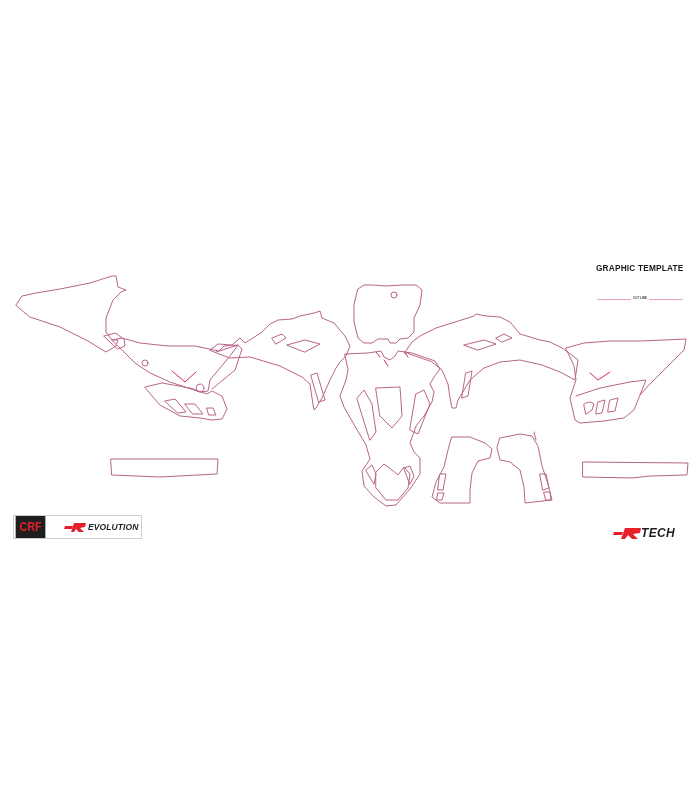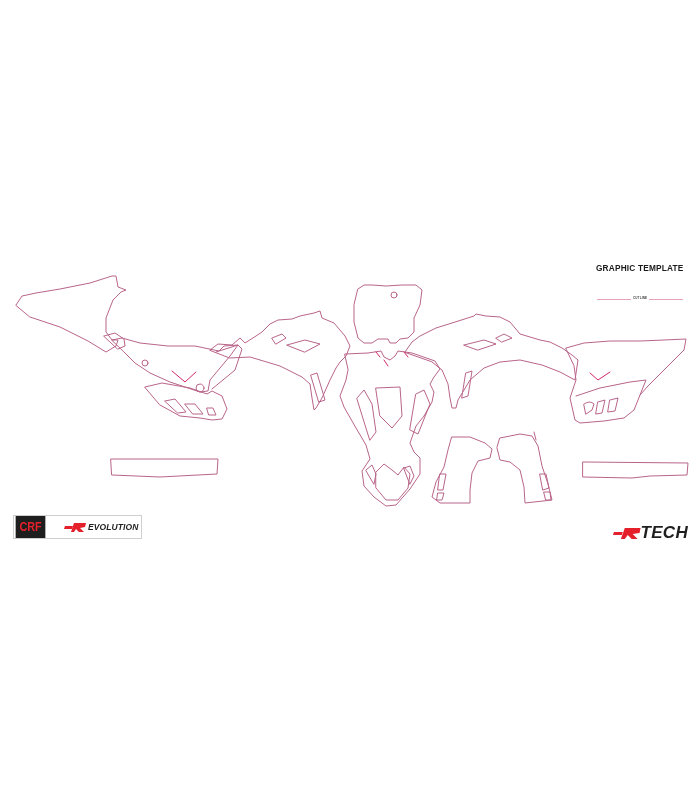--- a/index.html
+++ b/index.html
@@ -31,21 +31,21 @@
       transform: scaleX(0.9);
     }
     .crf-badge .rev {
       flex: 1; display: flex; align-items: center; padding-left: 6px;
       font-style: italic; font-weight: bold; font-size: 8.5px; color: #1e1e1e; letter-spacing: 0.1px;
     }
     .rtech {
       position: absolute; left: 613px; top: 525px; width: 75px; height: 16px;
       display: flex; align-items: center;
     }
-    .rtech .txt { font-style: italic; font-weight: bold; font-size: 17px; color: #1e1e1e; letter-spacing: 0.3px; margin-left: -2px; }
+    .rtech .txt { font-style: italic; font-weight: bold; font-size: 12px; color: #1e1e1e; letter-spacing: 0.3px; margin-left: -2px; }
   </style>
 </head>
 <body>
 
 <div class="canvas">
   <svg width="700" height="800" viewBox="0 0 700 800" fill="none" stroke="#b9658a" stroke-width="1" stroke-linejoin="round" stroke-linecap="round">
 
     <g>
       <path d="M16,305 L22,296 L36,293 L60,289 L90,283 L112,276 L116,276 L118,287 L126,290 L121,292 L113,300 L106,318 L106,332 L112,340 L118,340 L116,346 L106,352 L88,341 L60,327 L30,317 Z"></path>
       <path d="M104,336 L115,333 L124,339 L125,346 L118,349 Z"></path>

